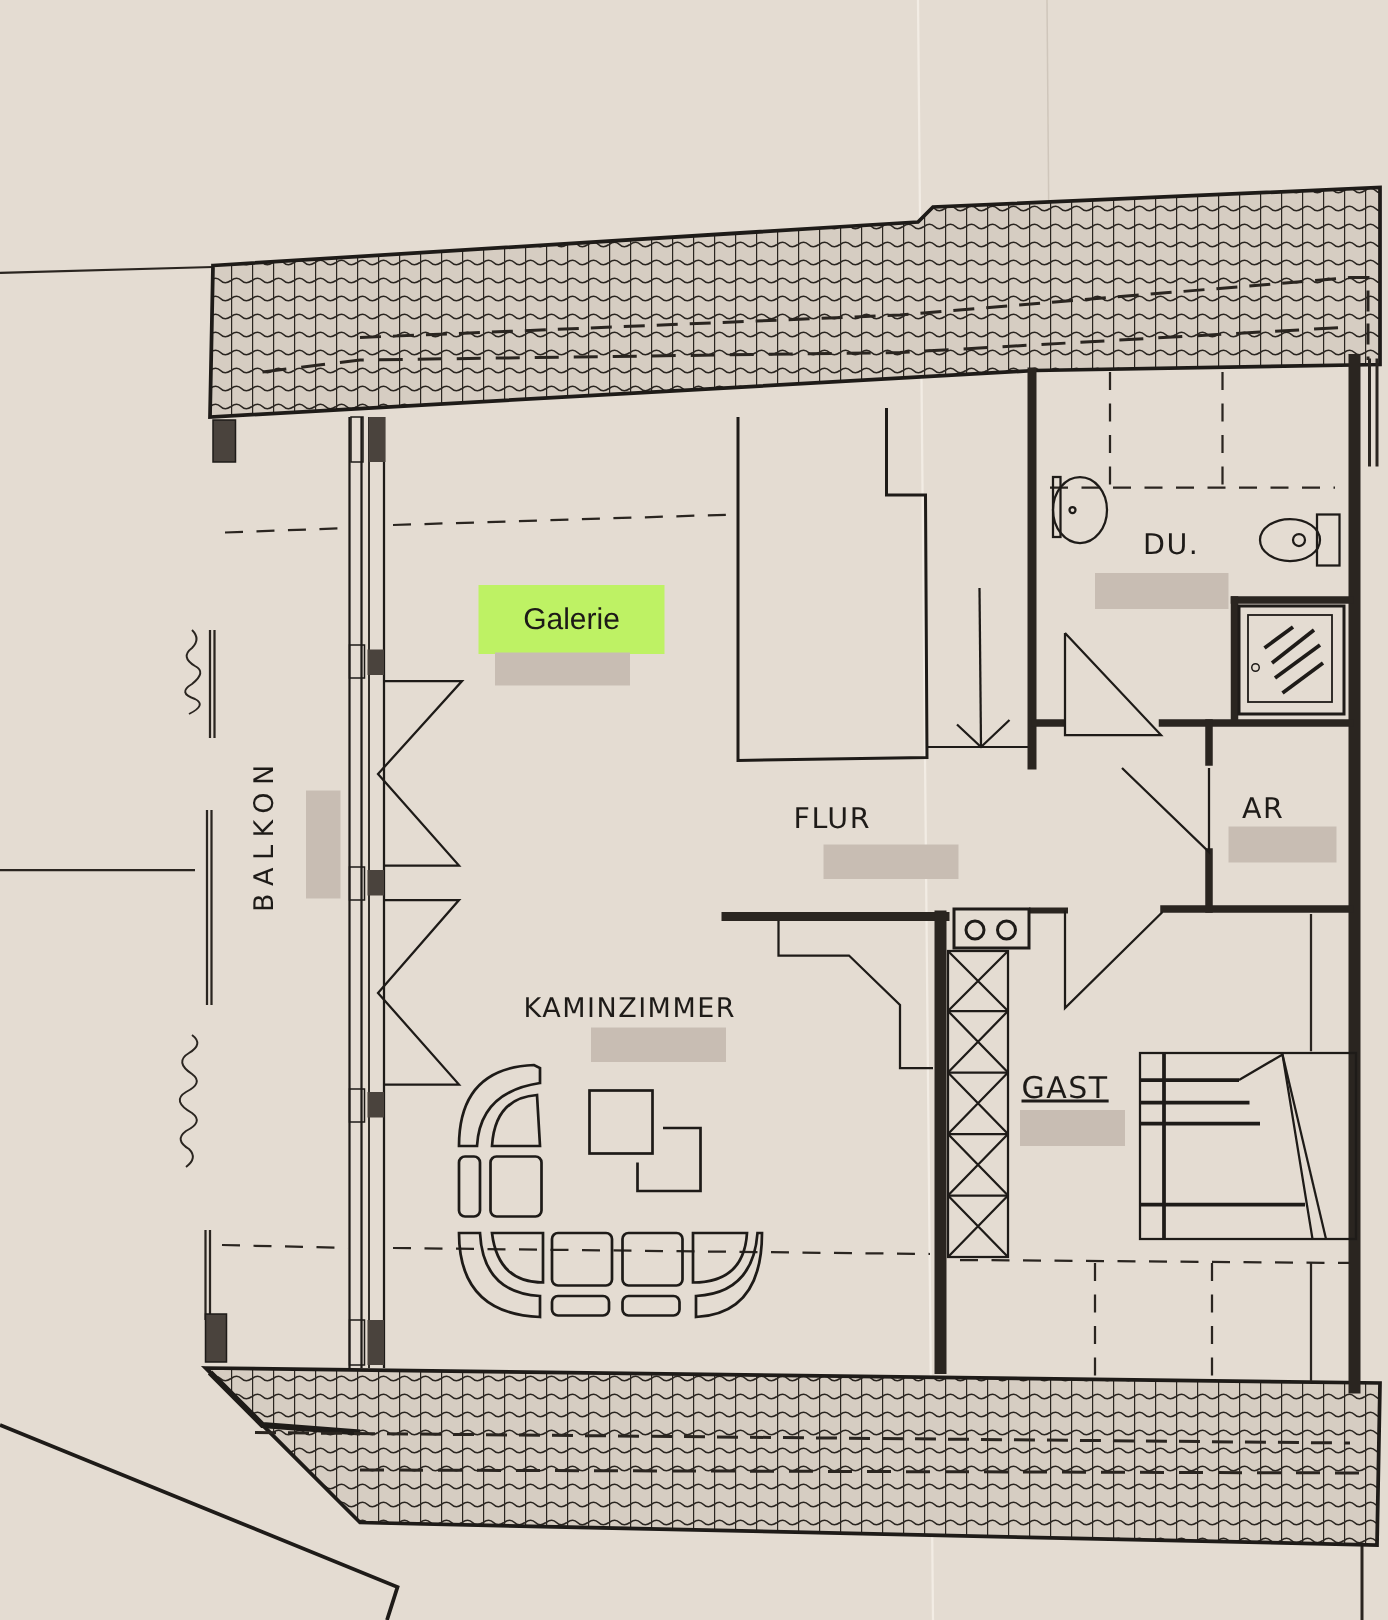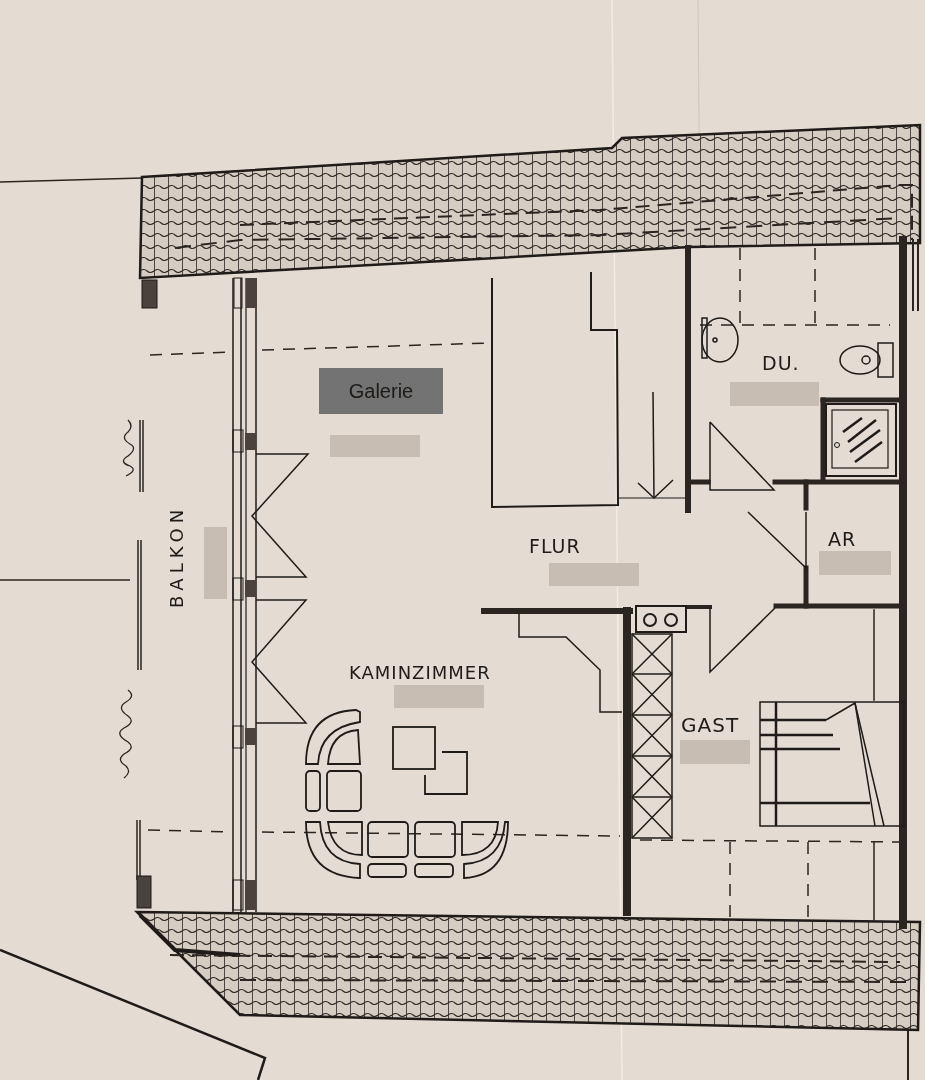--- a/index.html
+++ b/index.html
@@ -1,20 +1,20 @@
 <!DOCTYPE html>
 <html><head>
 <meta charset="utf-8">
 <style>
   html, body { margin:0; padding:0; }
   body { width:925px; height:1080px; overflow:hidden; background:#e4dcd2; }
   #plan { position:absolute; left:0; top:0; width:925px; height:1080px; }
   .lbl { position:absolute; font-family:"DejaVu Sans", sans-serif; color:#1e1b18; letter-spacing:1px; white-space:nowrap; }
   .redact { position:absolute; background:#c8bdb3; }
-  .galerie-box { position:absolute; left:319px; top:368px; width:124px; height:46px; background:#737373; display:flex; align-items:center; justify-content:center; }
+  .galerie-box { position:absolute; left:319px; top:390px; width:124px; height:46px; background:#bef264; display:flex; align-items:center; justify-content:center; }
   .galerie-txt { font-family:"Liberation Sans", sans-serif; font-size:20px; color:#1d1a17; letter-spacing:0; }
 </style>
 </head>
 <body>
 
 <svg id="plan" viewBox="0 0 925 1080" xmlns="http://www.w3.org/2000/svg">
   <defs>
     <pattern id="tiles" width="14" height="12" patternUnits="userSpaceOnUse">
       <rect width="14" height="12" fill="#d6cdc2"></rect>
       <line x1="0" y1="0" x2="0" y2="12" stroke="#2a2520" stroke-width="1.6"></line>
@@ -215,14 +215,14 @@
 
 <div class="lbl" style="left:828px;top:528px;font-size:19px;text-align:right;">AR</div>
 <div class="redact" style="left:819px;top:551px;width:72px;height:24px;"></div>
 
 <div class="lbl" style="left:166px;top:608px;font-size:18px;letter-spacing:5px;transform:rotate(-90deg);transform-origin:left top;">BALKON</div>
 <div class="redact" style="left:204px;top:527px;width:23px;height:72px;"></div>
 
 <div class="lbl" style="left:316px;top:662px;font-size:18px;margin-left:33px;">KAMINZIMMER</div>
 <div class="redact" style="left:394px;top:685px;width:90px;height:23px;"></div>
 
-<div class="lbl" style="left:681px;top:713px;font-size:20px;">GAST</div>
+<div class="lbl" style="left:681px;top:713px;font-size:20px;text-decoration:underline;">GAST</div>
 <div class="redact" style="left:680px;top:740px;width:70px;height:24px;"></div>
 
 </body></html>

